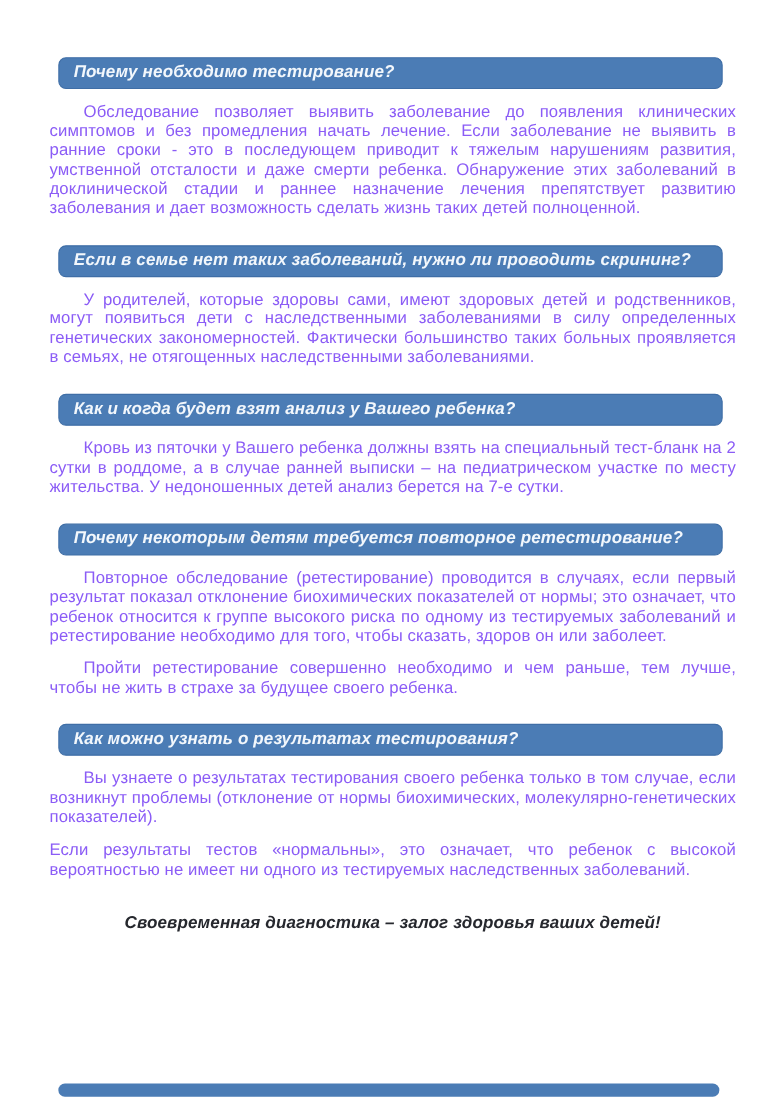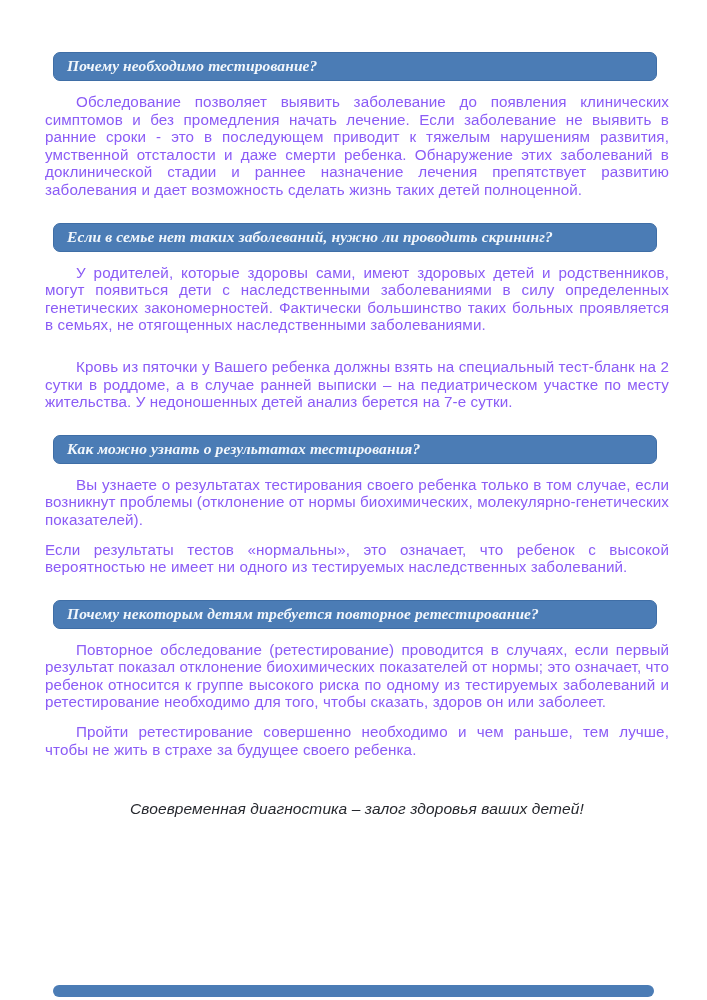--- a/index.html
+++ b/index.html
@@ -20,45 +20,44 @@
   }
   .sec { margin: 0; }
   .sec + .sec { margin-top: 24px; }
   .heading-bar {
     margin: 0 12px 0 8px;
     background: #4b7cb5;
     border: 1px solid #3f6ea6;
     border-radius: 7px;
     padding: 4px 12px 5px 13px;
     box-sizing: border-box;
-    font-family: Liberation Serif, serif;
   }
   .heading-bar .heading-text {
     font-style: italic;
     font-weight: bold;
     font-size: 15.5px;
     line-height: 18px;
     color: #f2f7fc;
     letter-spacing: 0.1px;
     white-space: nowrap;
   }
   p.para {
     margin: 12px 0 0 0;
     text-align: justify;
     font-size: 15.2px;
     line-height: 17.6px;
     color: #8b5cf6;
     letter-spacing: 0.1px;
   }
   p.para.indent { text-indent: 31px; }
   .slogan {
-    margin-top: 42px;
+    margin-top: 32px;
     text-align: center;
     font-style: italic;
-    font-weight: normal;
+    font-weight: bold;
     font-size: 15.5px;
     color: #26282e;
     letter-spacing: 0.1px;
   }
   .footer-bar {
     position: absolute;
     left: 53px;
     right: 53px;
     top: 985px;
     height: 12px;
@@ -80,36 +79,39 @@
     </div>
 
     <div class="sec">
       <div class="heading-bar">
         <span class="heading-text">Если в семье нет таких заболеваний, нужно ли проводить скрининг?</span>
       </div>
       <p class="para indent">У родителей, которые здоровы сами, имеют здоровых детей и родственников, могут появиться дети с наследственными заболеваниями в силу определенных генетических закономерностей. Фактически большинство таких больных проявляется в семьях, не отягощенных наследственными заболеваниями.</p>
     </div>
 
     <div class="sec">
+      <div class="heading-bar">
+        <span class="heading-text">Как и когда будет взят анализ у Вашего ребенка?</span>
+      </div>
       <p class="para indent">Кровь из пяточки у Вашего ребенка должны взять на специальный тест-бланк на 2 сутки в роддоме, а в случае ранней выписки – на педиатрическом участке по месту жительства. У недоношенных детей анализ берется на 7-е сутки.</p>
+    </div>
+
+    <div class="sec">
+      <div class="heading-bar">
+        <span class="heading-text">Почему некоторым детям требуется повторное ретестирование?</span>
+      </div>
+      <p class="para indent">Повторное обследование (ретестирование) проводится в случаях, если первый результат показал отклонение биохимических показателей от нормы; это означает, что ребенок относится к группе высокого риска по одному из тестируемых заболеваний и ретестирование необходимо для того, чтобы сказать, здоров он или заболеет.</p>
+      <p class="para indent">Пройти ретестирование совершенно необходимо и чем раньше, тем лучше, чтобы не жить в страхе за будущее своего ребенка.</p>
     </div>
 
     <div class="sec">
       <div class="heading-bar">
         <span class="heading-text">Как можно узнать о результатах тестирования?</span>
       </div>
       <p class="para indent">Вы узнаете о результатах тестирования своего ребенка только в том случае, если возникнут проблемы (отклонение от нормы биохимических, молекулярно-генетических показателей).</p>
       <p class="para">Если результаты тестов «нормальны», это означает, что ребенок с высокой вероятностью не имеет ни одного из тестируемых наследственных заболеваний.</p>
     </div>
 
-    <div class="sec">
-      <div class="heading-bar">
-        <span class="heading-text">Почему некоторым детям требуется повторное ретестирование?</span>
-      </div>
-      <p class="para indent">Повторное обследование (ретестирование) проводится в случаях, если первый результат показал отклонение биохимических показателей от нормы; это означает, что ребенок относится к группе высокого риска по одному из тестируемых заболеваний и ретестирование необходимо для того, чтобы сказать, здоров он или заболеет.</p>
-      <p class="para indent">Пройти ретестирование совершенно необходимо и чем раньше, тем лучше, чтобы не жить в страхе за будущее своего ребенка.</p>
-    </div>
-
     <div class="slogan">Своевременная диагностика – залог здоровья ваших детей!</div>
   </div>
 
   <div class="footer-bar"></div>
 </div>
 
 </body></html>

